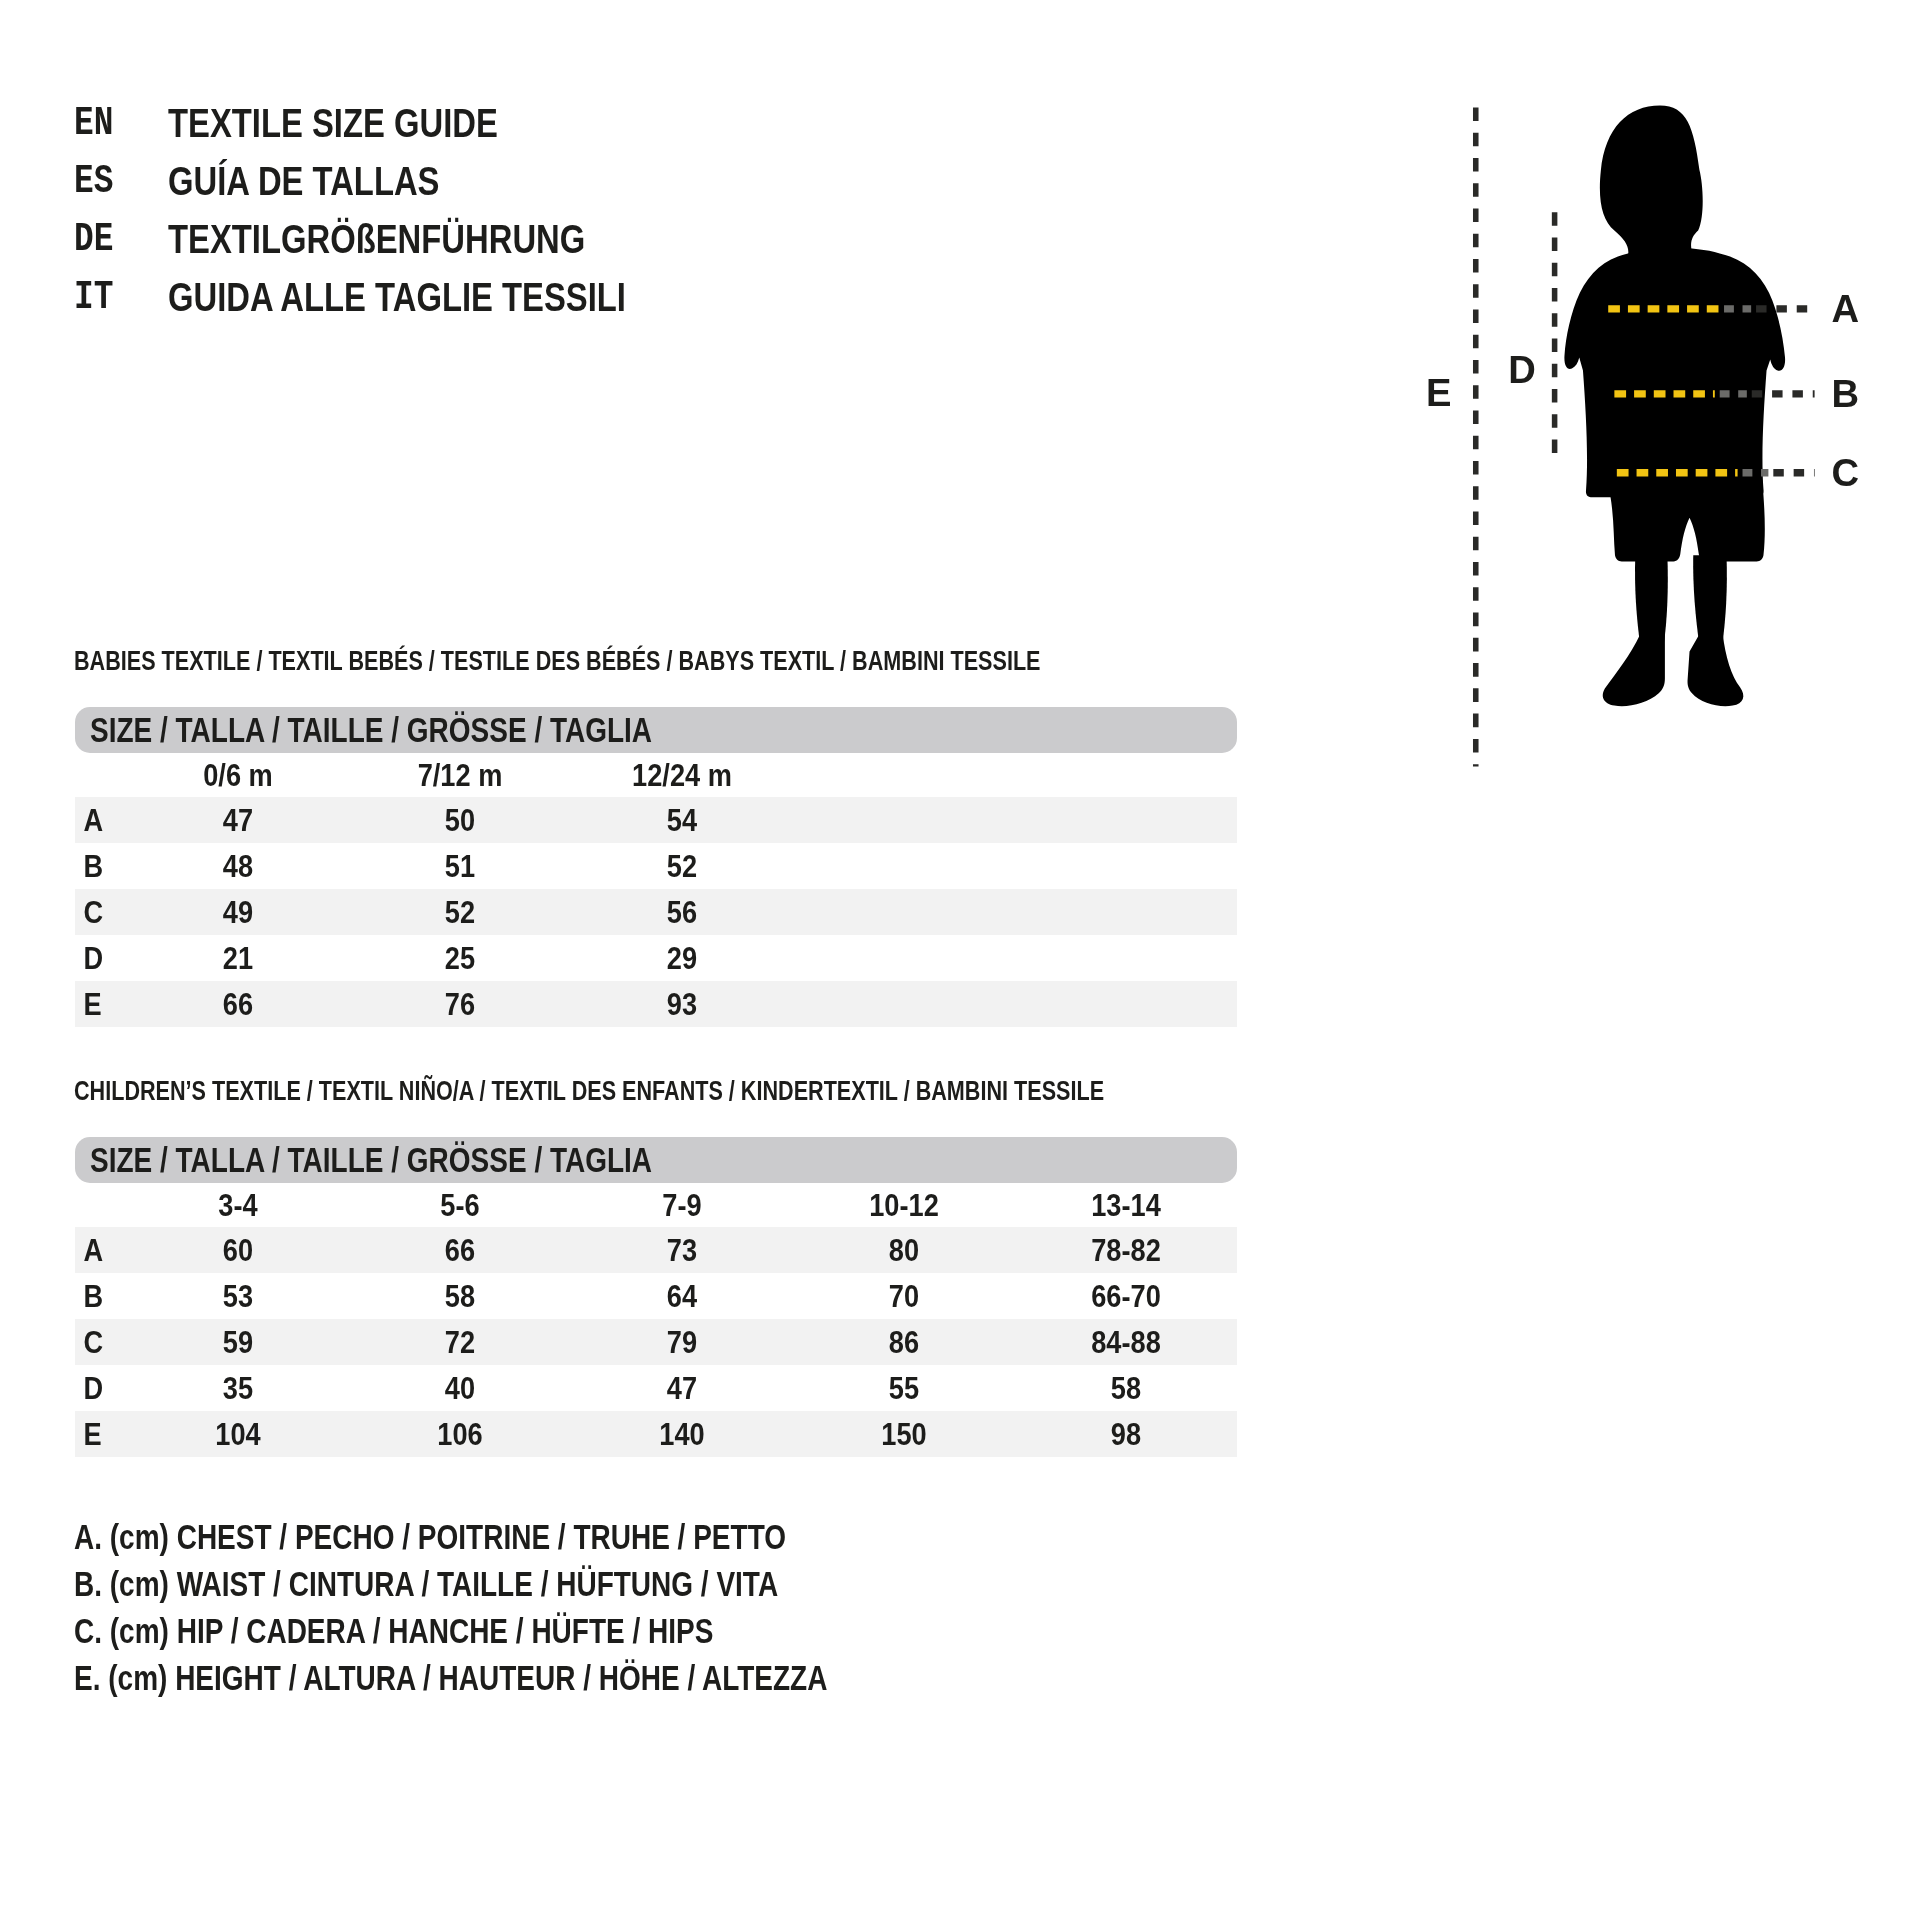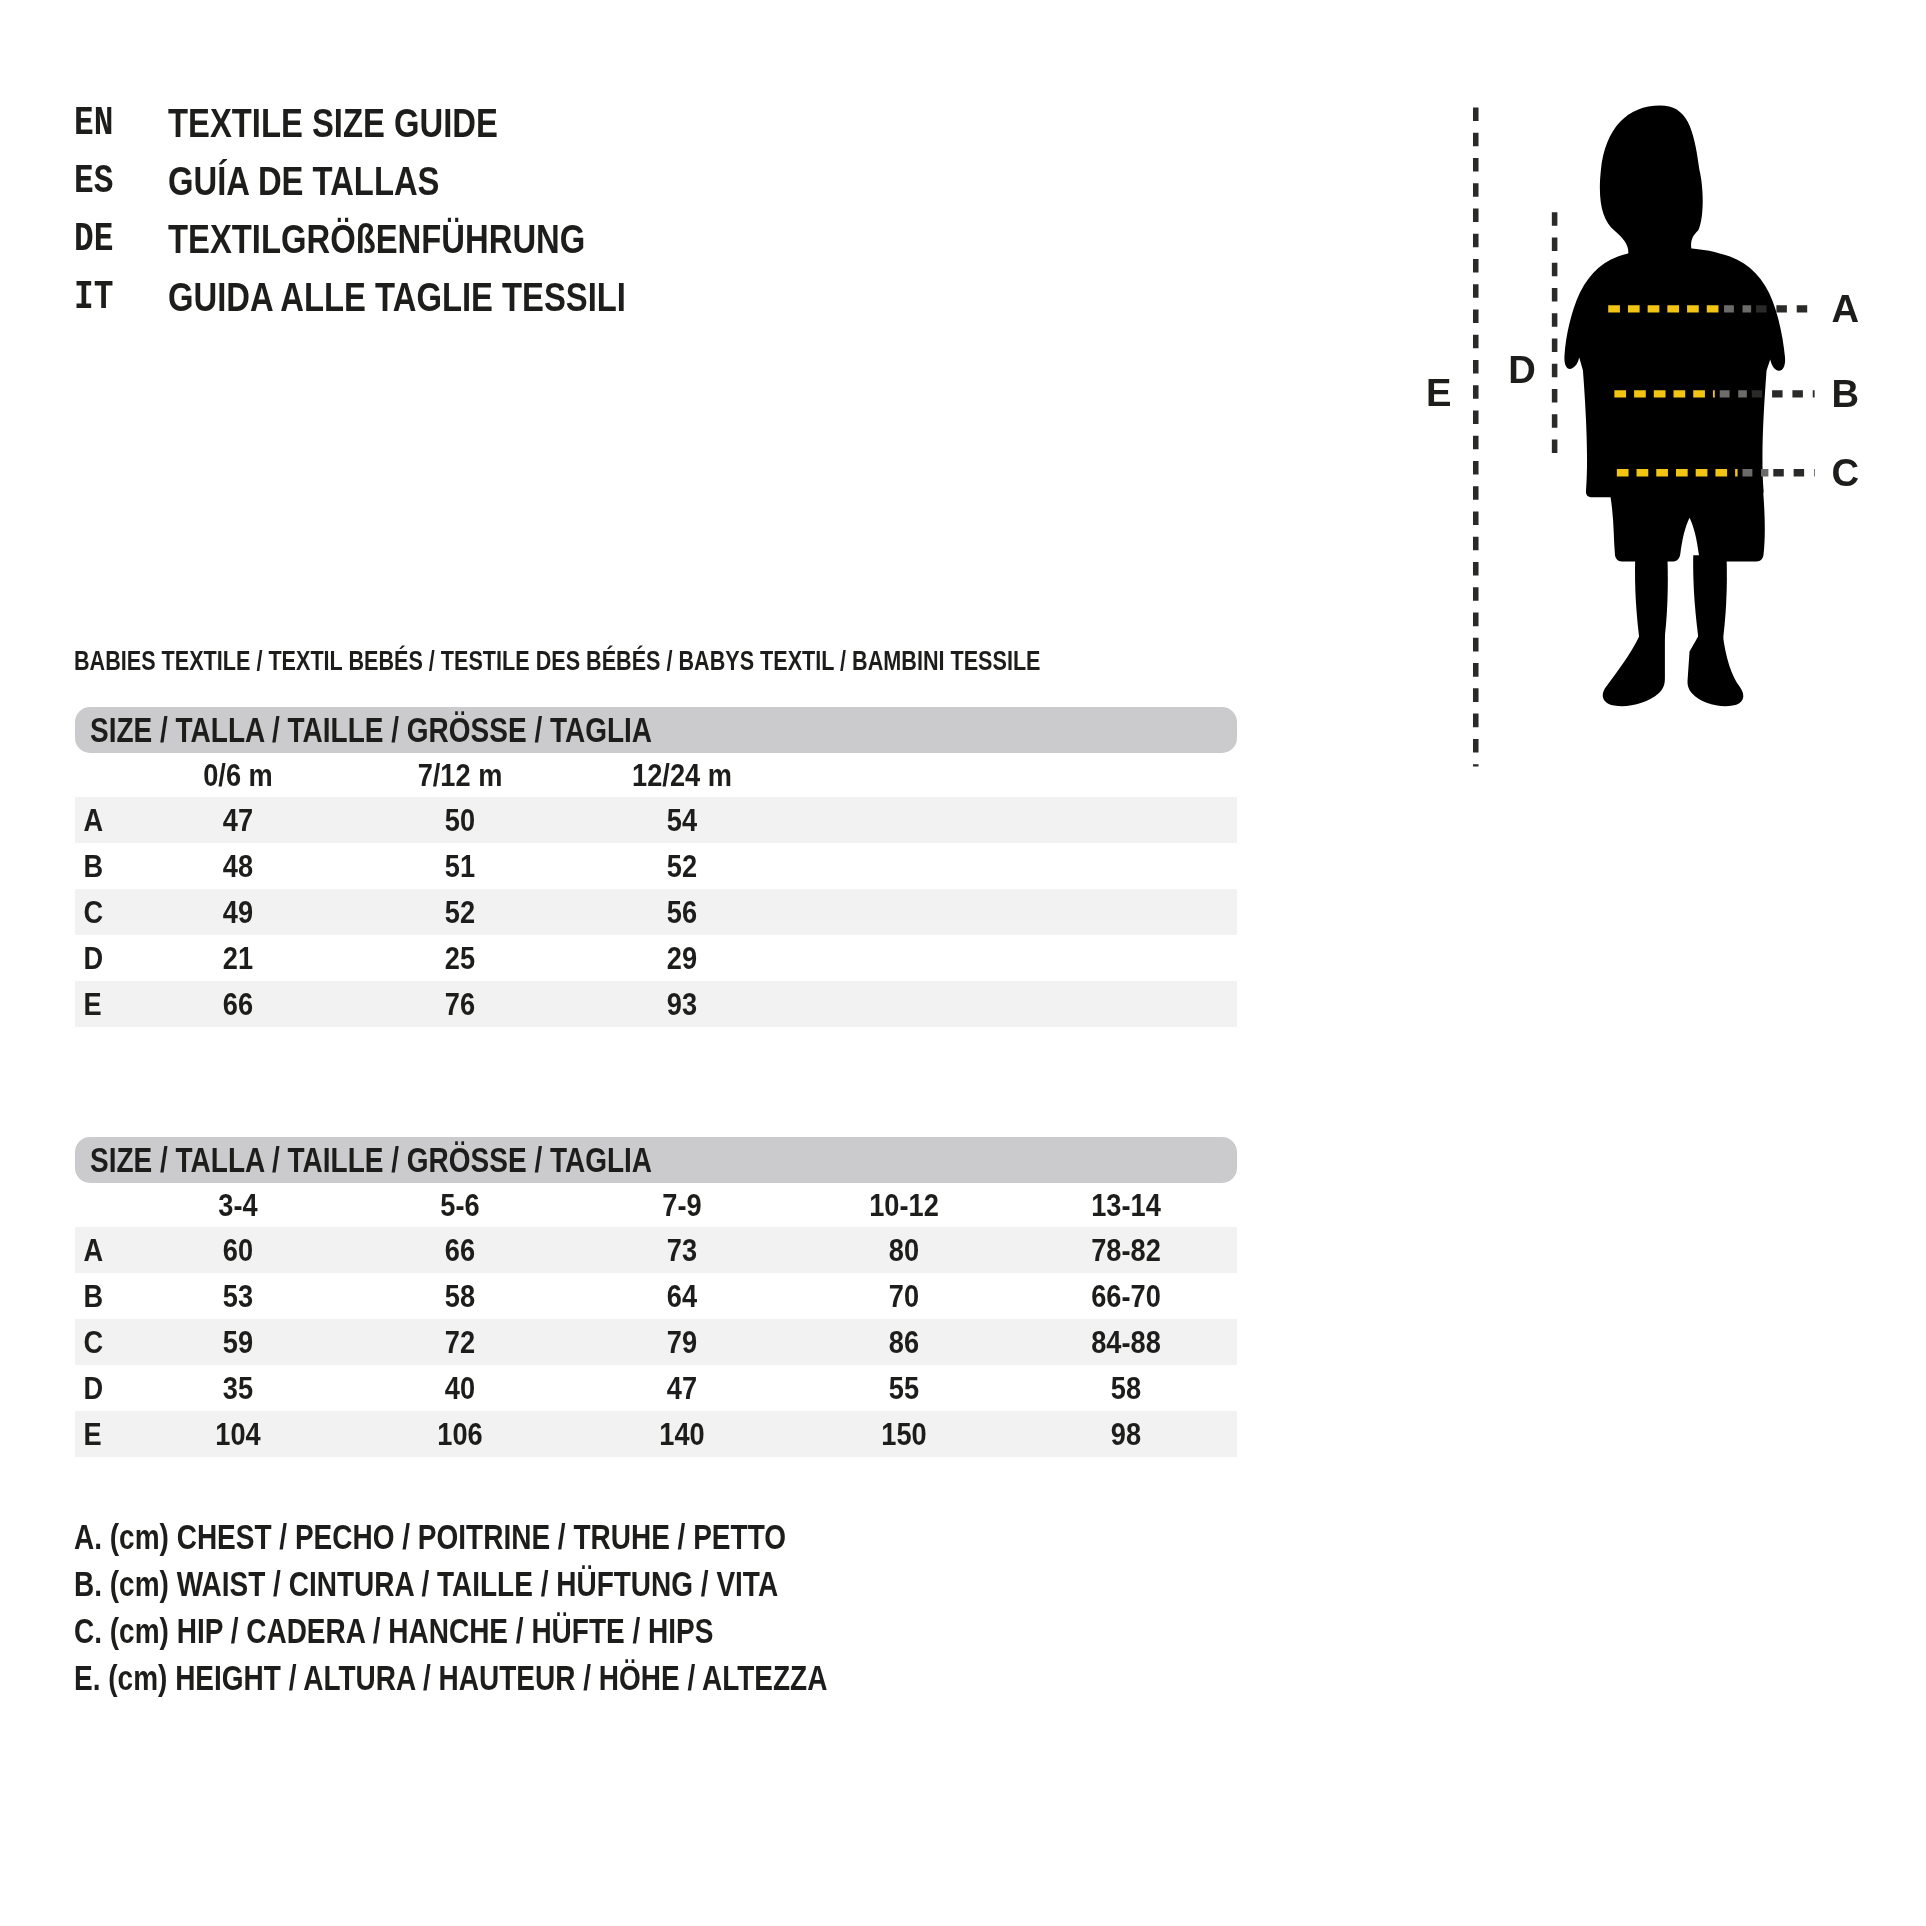--- a/index.html
+++ b/index.html
@@ -160,20 +160,23 @@
       <span class="cell">29</span>
     </div>
     <div class="t-row alt">
       <span class="rlabel">E</span>
       <span class="cell">66</span>
       <span class="cell">76</span>
       <span class="cell">93</span>
     </div>
   </div>
 
+  <div class="section-title" id="children-title">
+    <span class="cond">CHILDREN’S TEXTILE / TEXTIL NIÑO/A / TEXTIL DES ENFANTS / KINDERTEXTIL / BAMBINI TESSILE</span>
+  </div>
 
   <div class="size-table" id="children-table">
     <div class="size-bar">
       <span class="cond">SIZE / TALLA / TAILLE / GRÖSSE / TAGLIA</span>
     </div>
     <div class="col-row">
       <span class="rlabel"></span>
       <span class="cell">3-4</span>
       <span class="cell">5-6</span>
       <span class="cell">7-9</span>

